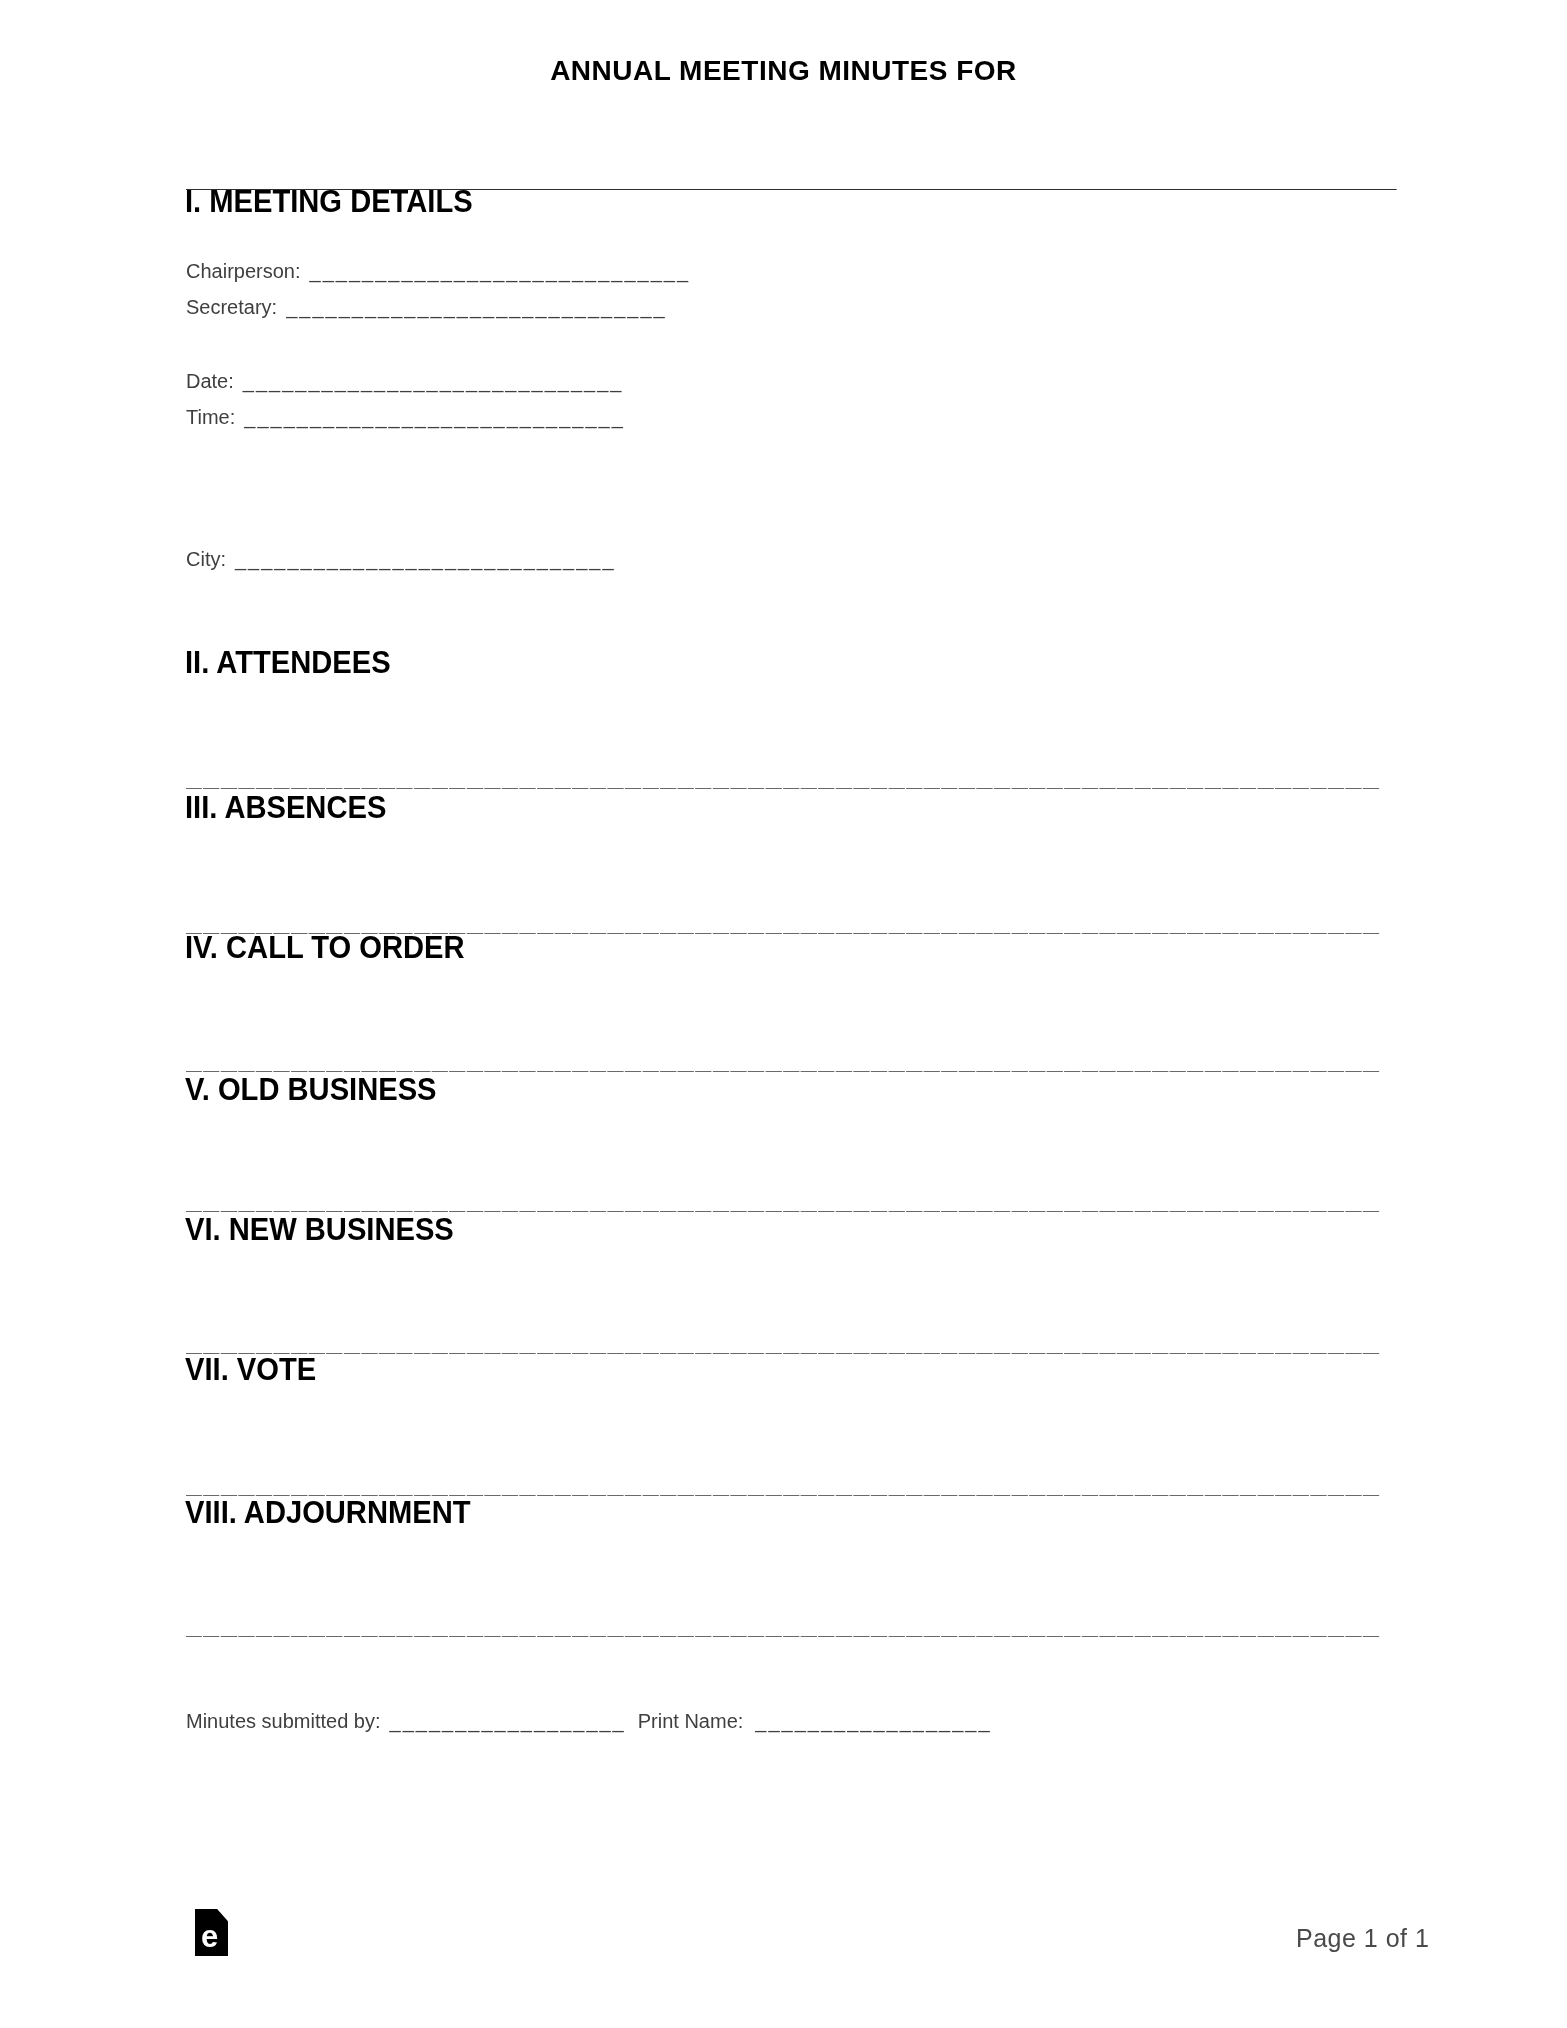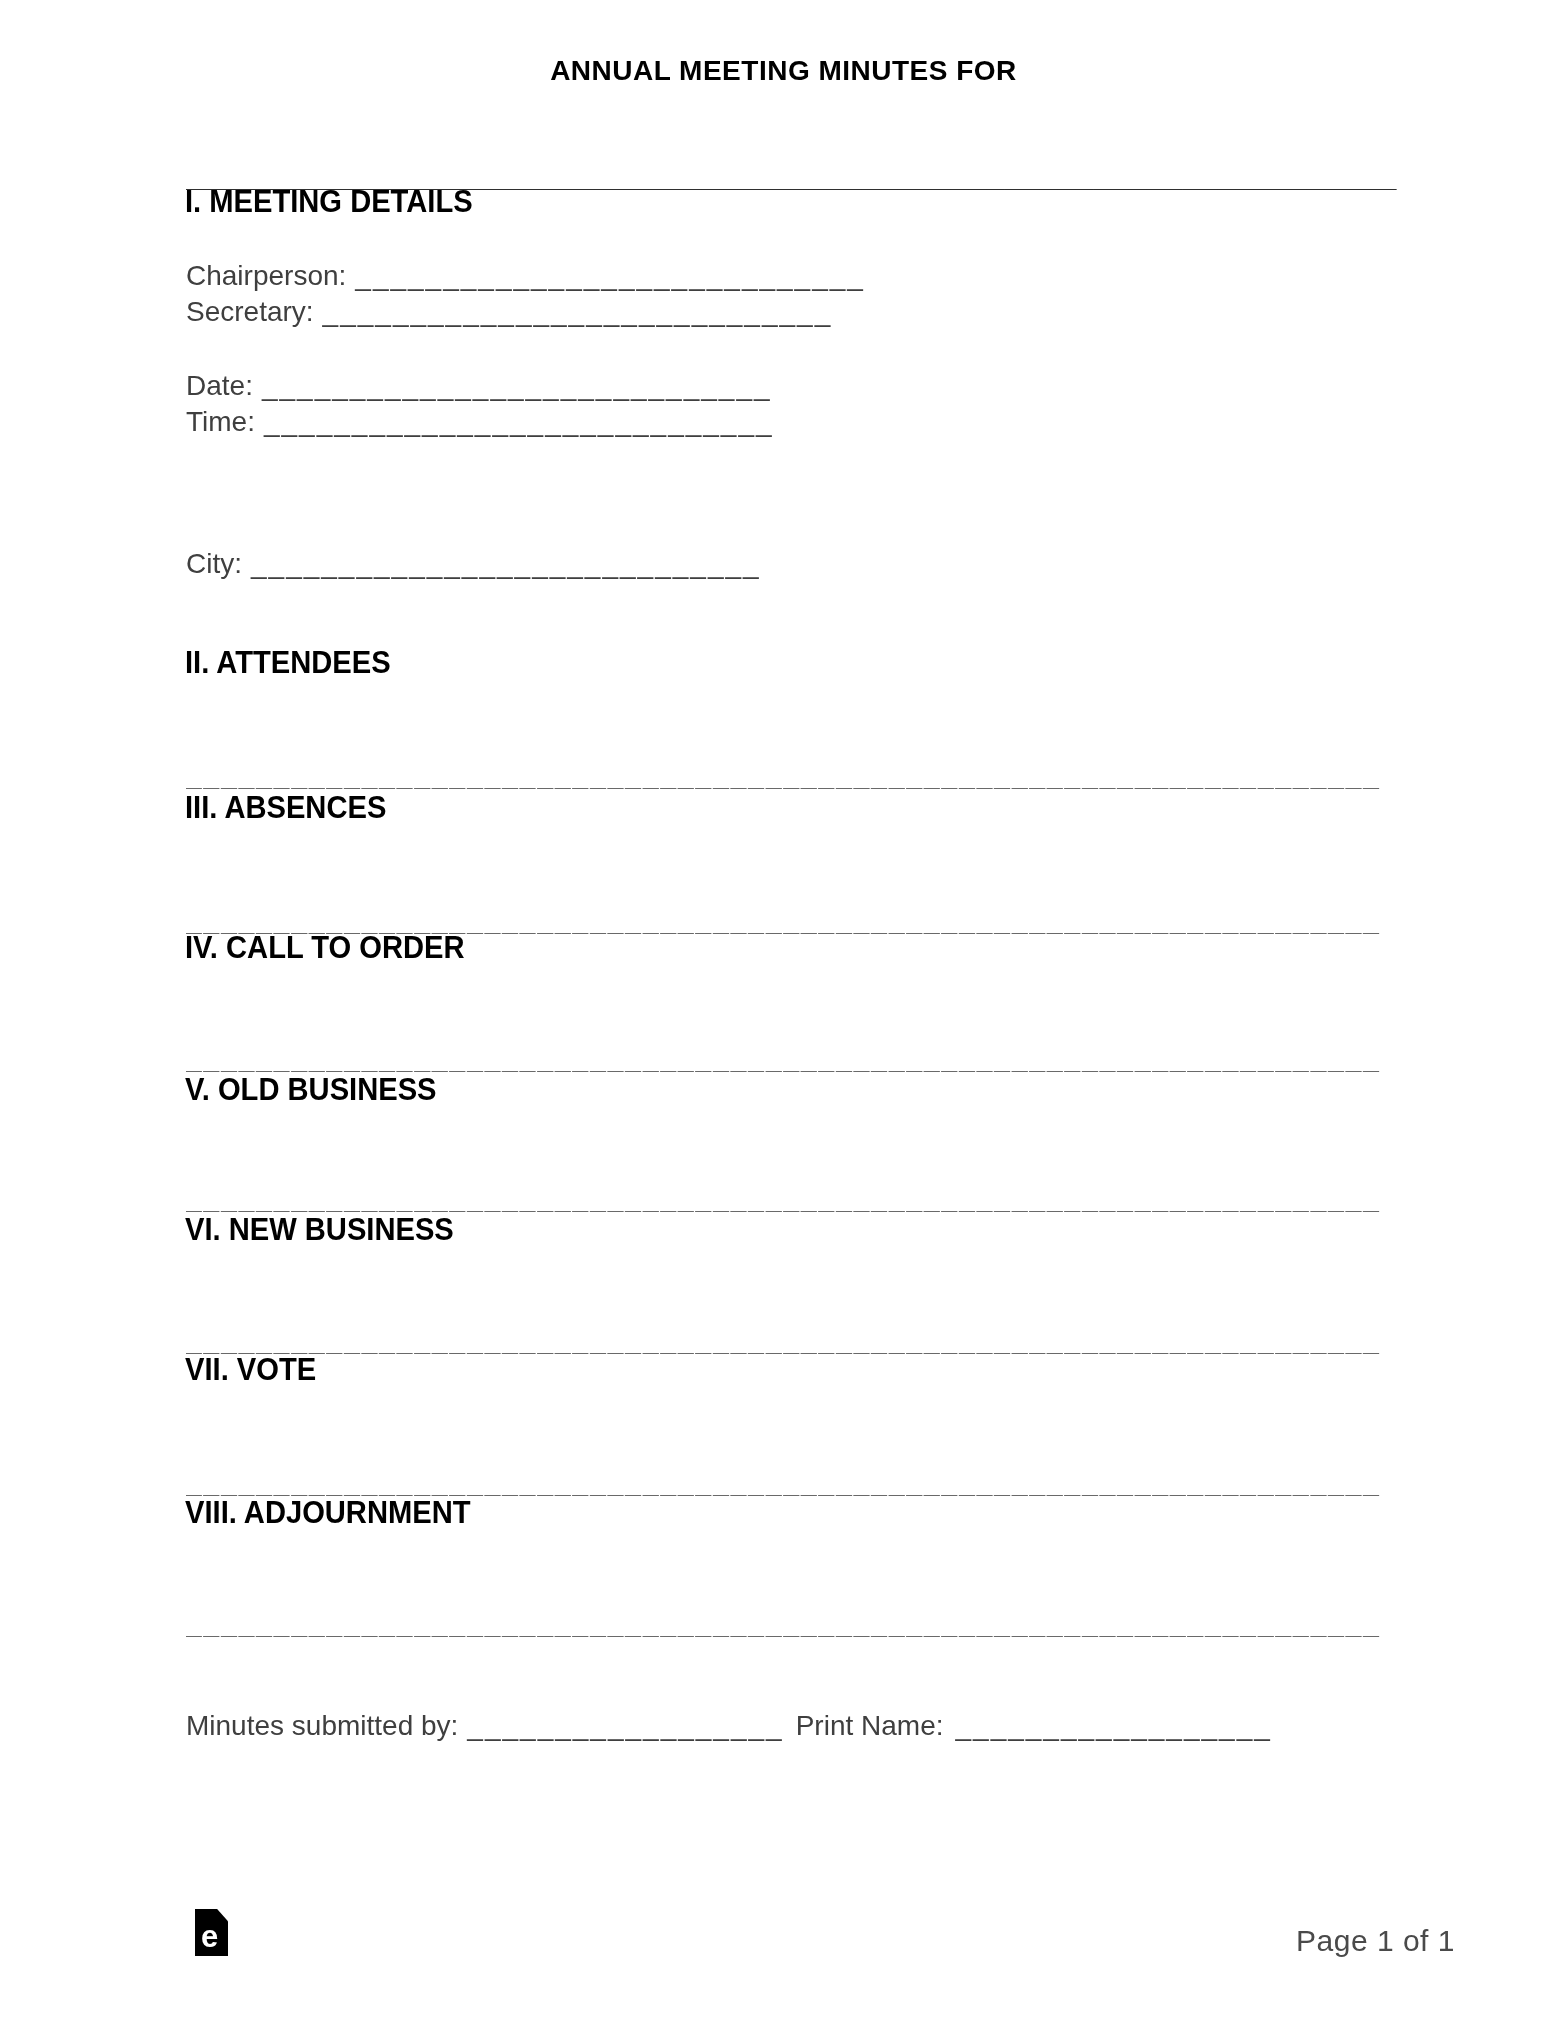--- a/index.html
+++ b/index.html
@@ -26,29 +26,29 @@
     top:114px;font-size:32px;letter-spacing:0;color:#2f2f2f;
   }
   .sec{
     position:absolute;left:185px;margin:0;
     font-size:31px;font-weight:700;color:#000000;
     line-height:1;white-space:nowrap;
     transform:scaleX(.94);transform-origin:0 0;
   }
   .field{
     position:absolute;left:186px;
-    font-size:28px;color:#3f3f3f;
+    font-size:20px;color:#3f3f3f;
     line-height:1.3;white-space:nowrap;
   }
   .lbl{margin-right:9px;}
   .mid{margin-left:12px;margin-right:12px;}
   .fblank{letter-spacing:2px;color:#3f3f3f;}
   .pagenum{
     position:absolute;left:1296px;top:1924px;
-    font-size:30px;color:#4a4a4a;letter-spacing:.5px;
+    font-size:25px;color:#4a4a4a;letter-spacing:.5px;
   }
   .logo{
     position:absolute;left:195px;top:1909px;width:33px;height:47px;
     background:#000000;
     clip-path:polygon(0 0,67% 0,100% 26%,100% 100%,0 100%);
   }
   .logo-letter{
     position:absolute;left:0;top:7px;width:29px;height:40px;
     display:flex;align-items:center;justify-content:center;
     color:#ffffff;font-size:31px;font-weight:700;line-height:1;

